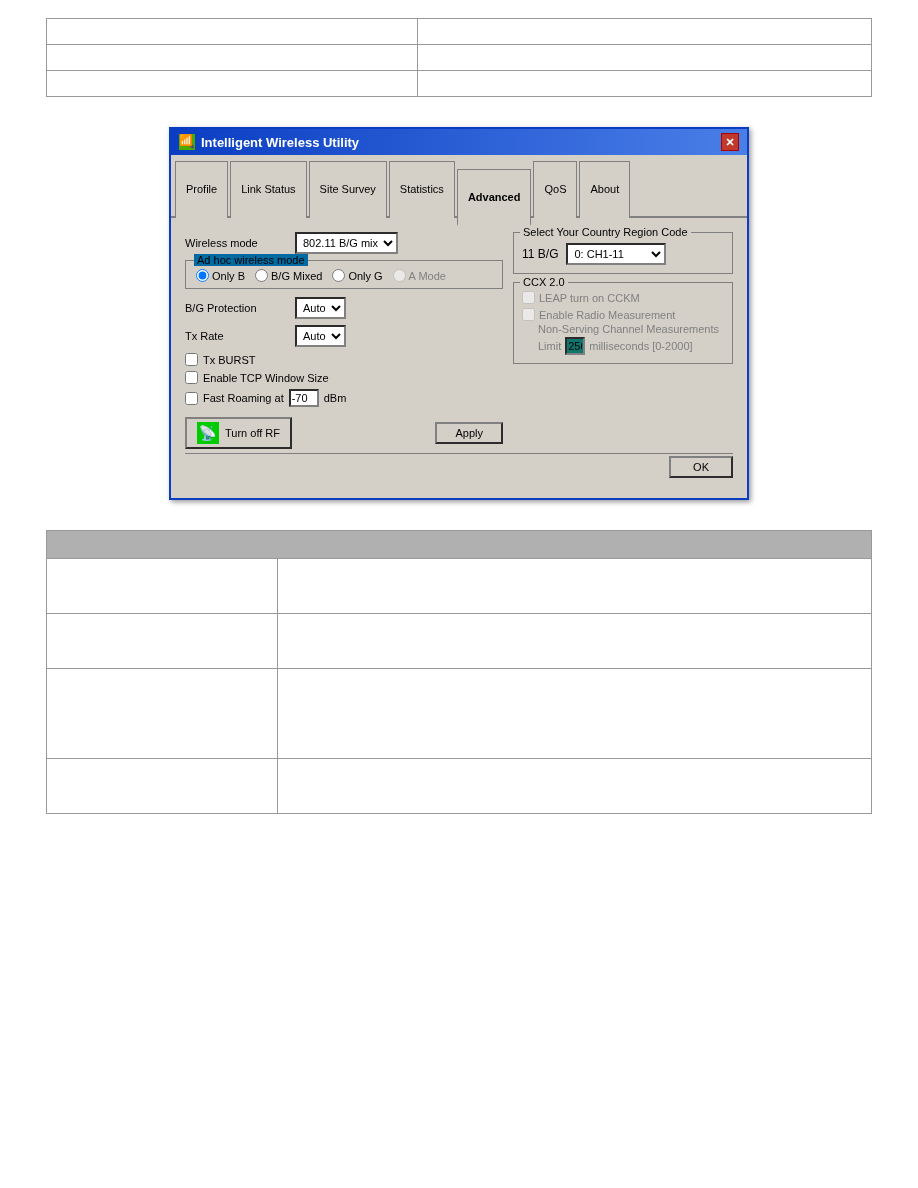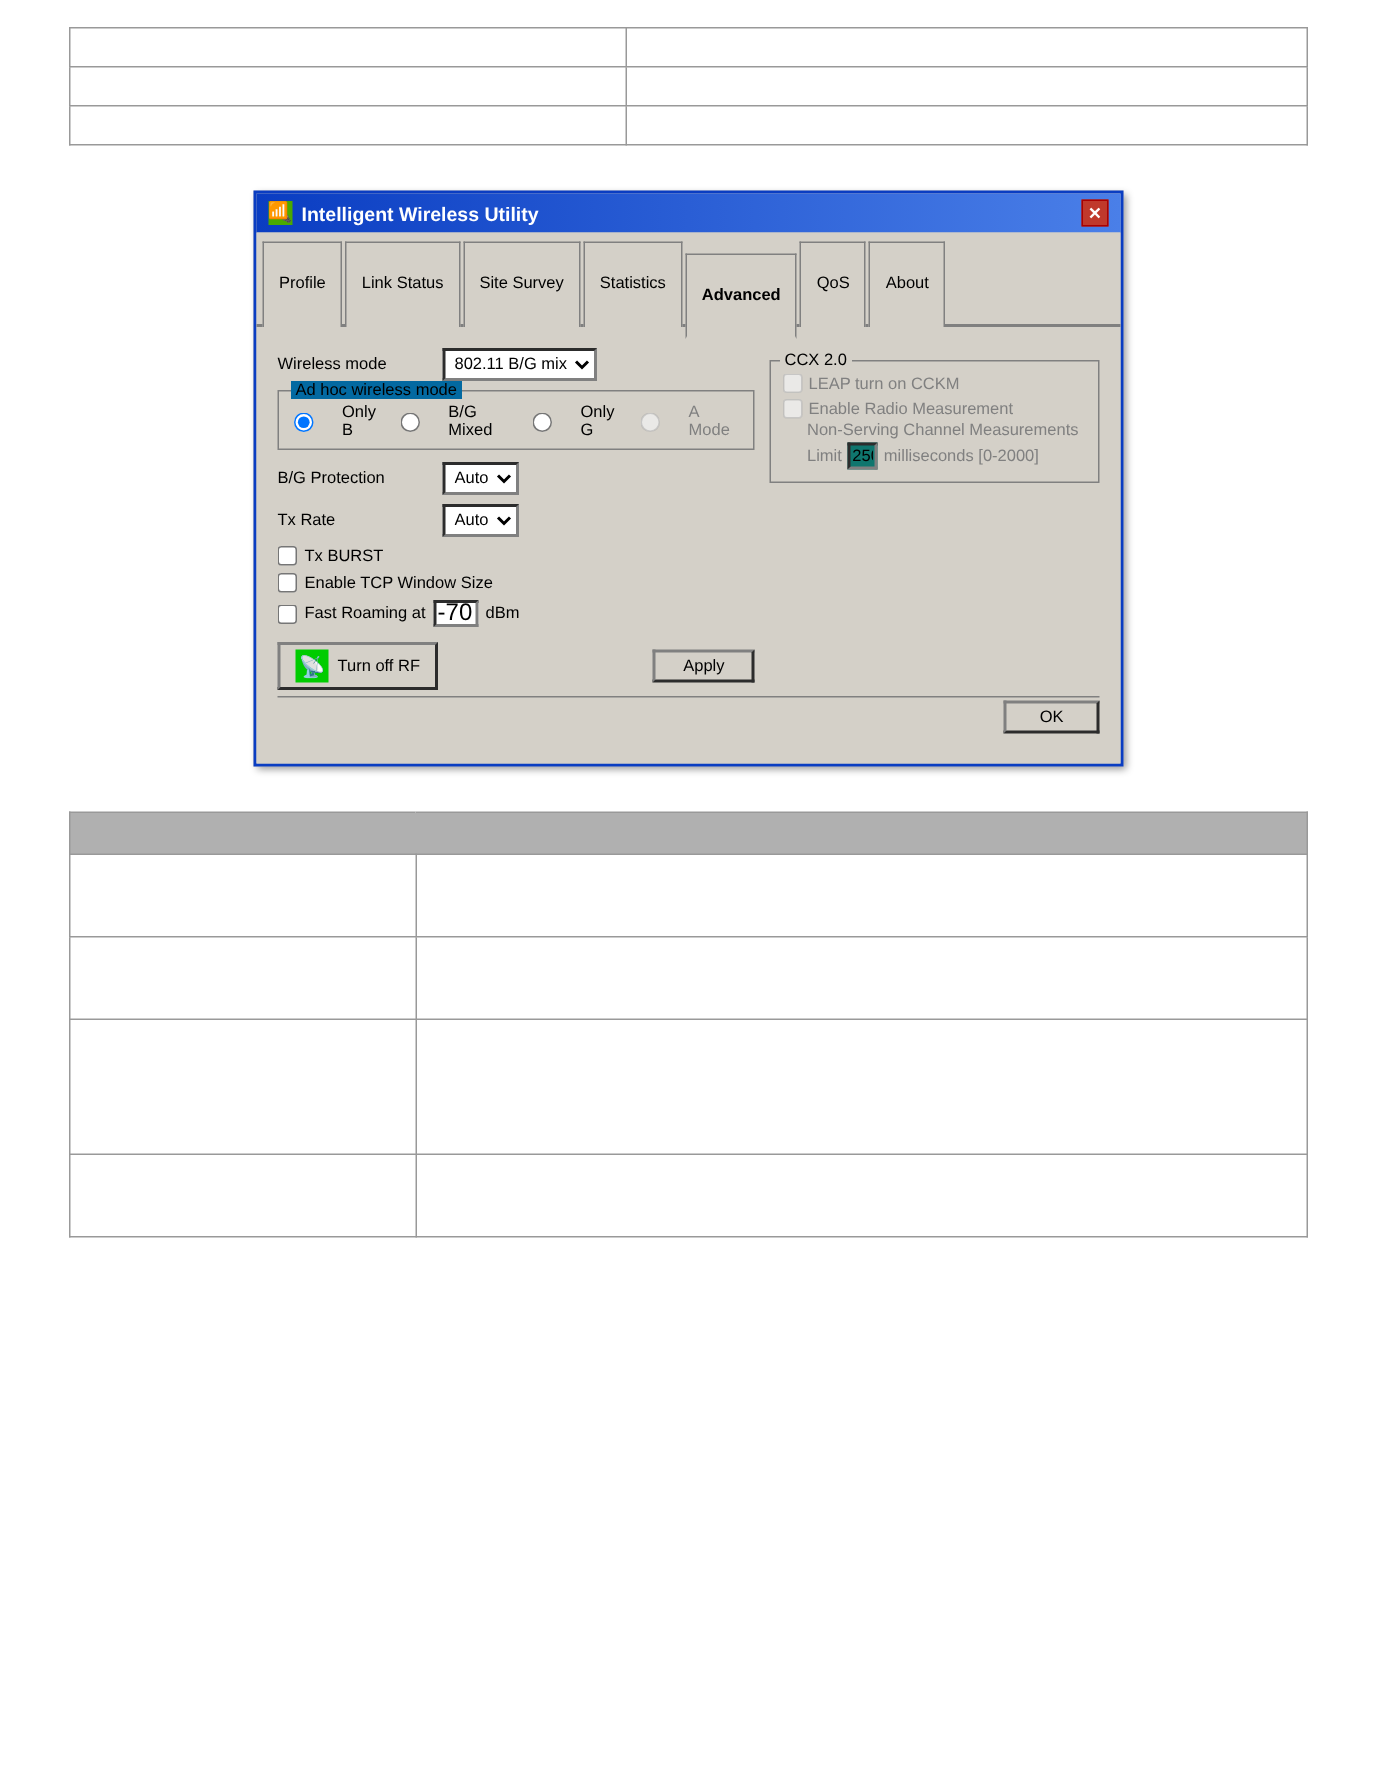--- a/index.html
+++ b/index.html
@@ -157,21 +157,21 @@
     }
     .radio-group {
       display: flex;
       align-items: center;
       gap: 10px;
       margin-top: 4px;
     }
     .radio-item {
       display: flex;
       align-items: center;
-      gap: 19px;
+      gap: 3px;
       font-size: 11px;
     }
     .radio-item.disabled {
       color: #808080;
     }
 
     
     .two-col {
       display: flex;
       gap: 10px;
@@ -319,21 +319,21 @@
       display: flex;
       align-items: center;
       gap: 5px;
       font-size: 11px;
       margin-bottom: 5px;
     }
     .dbm-input {
       width: 30px;
       border: 2px inset #808080;
       background: white;
-      font-size: 16px;
+      font-size: 11px;
       height: 18px;
       padding: 1px;
     }
 
     
     .bottom-table-wrapper {
       width: 90%;
       margin: 30px auto 0 auto;
     }
     .bottom-table {
@@ -473,20 +473,29 @@
             <button class="rf-btn">
               <span class="rf-icon">📡</span>
               <span>Turn off RF</span>
             </button>
             <button class="apply-btn">Apply</button>
           </div>
         </div>
 
         <div class="right-col">
 
+          <div class="country-box">
+            <span class="country-legend">Select Your Country Region Code</span>
+            <div class="country-row">
+              <span>11 B/G</span>
+              <select class="xp-select" style="width:100px">
+                <option>0: CH1-11</option>
+              </select>
+            </div>
+          </div>
 
           <div class="ccx-box">
             <span class="ccx-legend">CCX 2.0</span>
             <div class="ccx-item">
               <input type="checkbox" disabled="" style="">
               <span>LEAP turn on CCKM</span>
             </div>
             <div class="ccx-item">
               <input type="checkbox" disabled="" style="">
               <span>Enable Radio Measurement</span>

